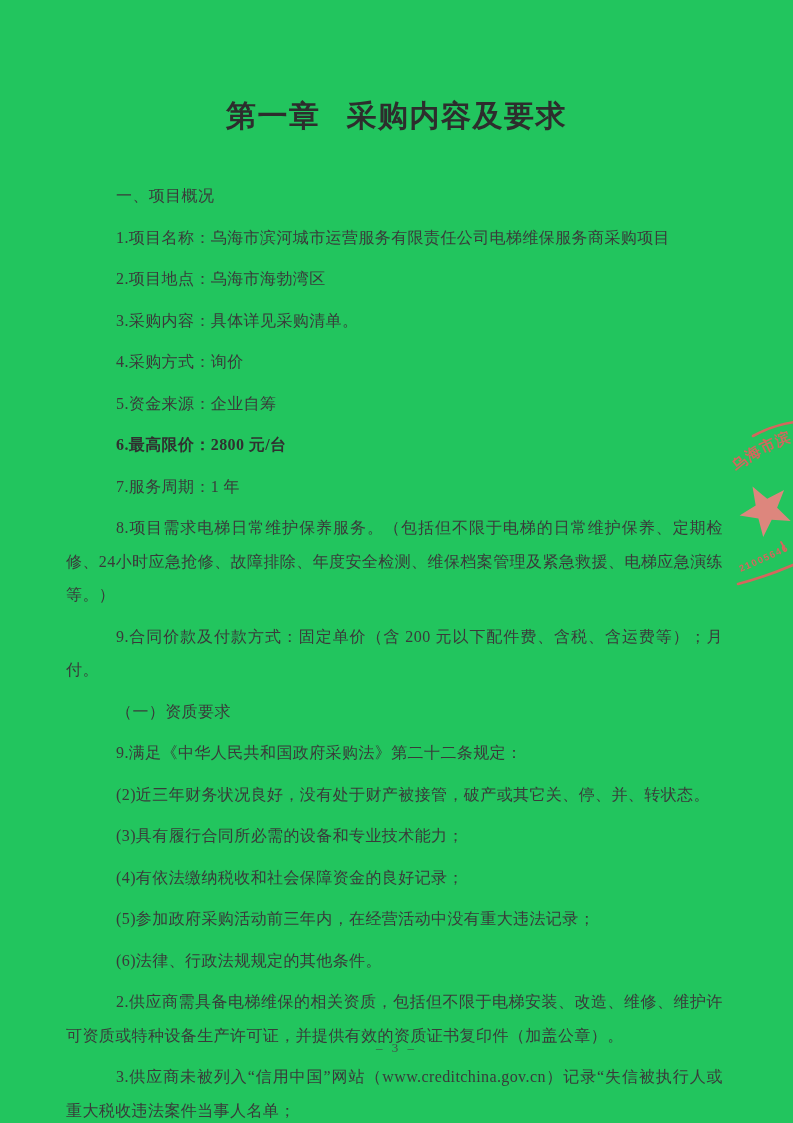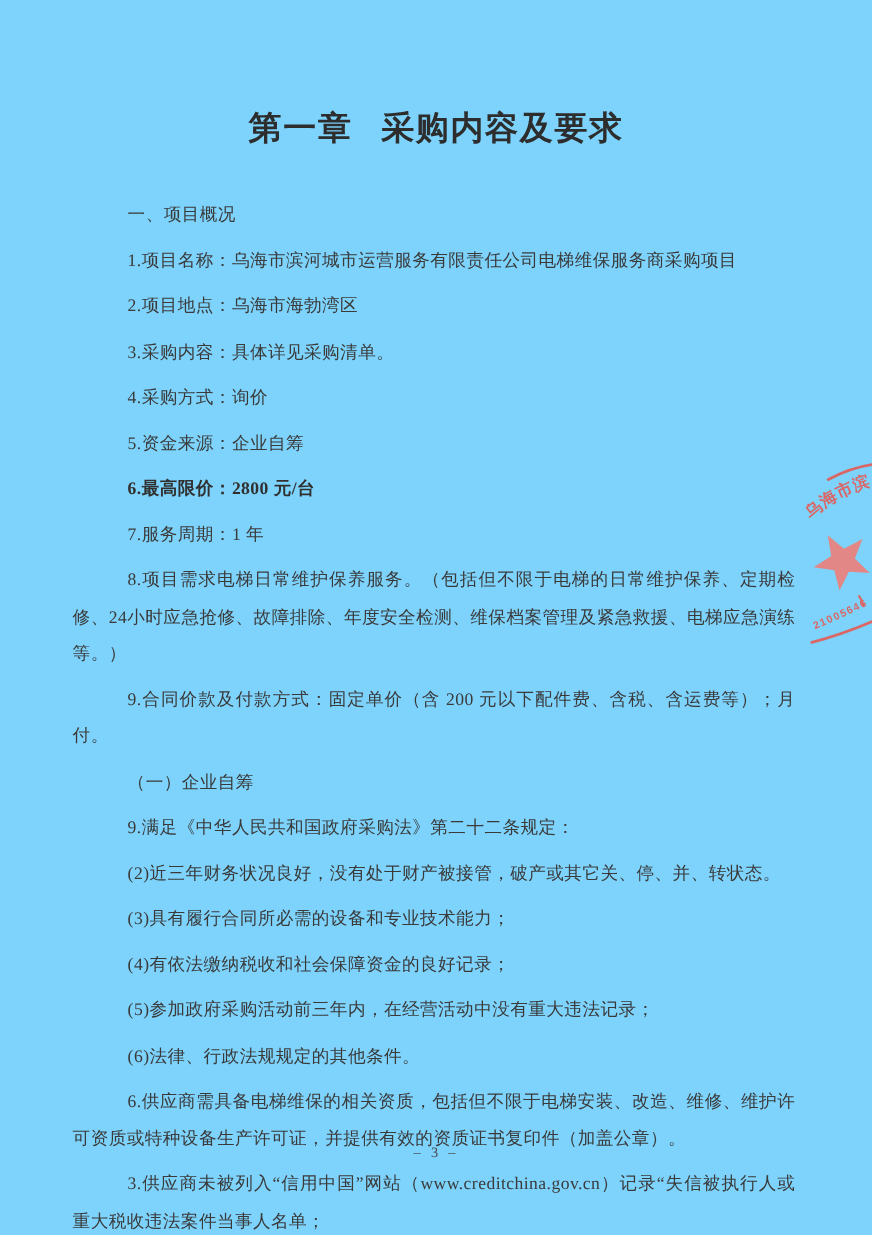--- a/index.html
+++ b/index.html
@@ -4,21 +4,21 @@
 <style>
   html, body {
     margin: 0;
     padding: 0;
     background: #ffffff;
   }
   .page {
     position: relative;
     width: 793px;
     height: 1123px;
-    background: #7dd3fc;
+    background: #22c55e;
     overflow: hidden;
     font-family: "Liberation Serif", "DejaVu Serif", serif;
     color: #3a3a3a;
   }
   .title {
     position: absolute;
     top: 96px;
     left: 0;
     width: 100%;
     margin: 0;
@@ -79,28 +79,28 @@
       <p class="para indent">一、项目概况</p>
       <p class="para indent">1.项目名称：乌海市滨河城市运营服务有限责任公司电梯维保服务商采购项目</p>
       <p class="para indent">2.项目地点：乌海市海勃湾区</p>
       <p class="para indent">3.采购内容：具体详见采购清单。</p>
       <p class="para indent">4.采购方式：询价</p>
       <p class="para indent">5.资金来源：企业自筹</p>
       <p class="para indent bold">6.最高限价：2800 元/台</p>
       <p class="para indent">7.服务周期：1 年</p>
       <p class="para indent">8.项目需求电梯日常维护保养服务。（包括但不限于电梯的日常维护保养、定期检修、24小时应急抢修、故障排除、年度安全检测、维保档案管理及紧急救援、电梯应急演练等。）</p>
       <p class="para indent">9.合同价款及付款方式：固定单价（含 200 元以下配件费、含税、含运费等）；月付。</p>
-      <p class="para indent">（一）企业自筹</p>
+      <p class="para indent">（一）资质要求</p>
       <p class="para indent">9.满足《中华人民共和国政府采购法》第二十二条规定：</p>
       <p class="para indent">(2)近三年财务状况良好，没有处于财产被接管，破产或其它关、停、并、转状态。</p>
       <p class="para indent">(3)具有履行合同所必需的设备和专业技术能力；</p>
       <p class="para indent">(4)有依法缴纳税收和社会保障资金的良好记录；</p>
       <p class="para indent">(5)参加政府采购活动前三年内，在经营活动中没有重大违法记录；</p>
       <p class="para indent">(6)法律、行政法规规定的其他条件。</p>
-      <p class="para indent">6.供应商需具备电梯维保的相关资质，包括但不限于电梯安装、改造、维修、维护许可资质或特种设备生产许可证，并提供有效的资质证书复印件（加盖公章）。</p>
+      <p class="para indent">2.供应商需具备电梯维保的相关资质，包括但不限于电梯安装、改造、维修、维护许可资质或特种设备生产许可证，并提供有效的资质证书复印件（加盖公章）。</p>
       <p class="para indent">3.供应商未被列入“信用中国”网站（www.creditchina.gov.cn）记录“失信被执行人或重大税收违法案件当事人名单；</p>
       <p class="para indent">4.本次采购不接受联合体响应</p>
     </div>
 
   <svg class="stamp" width="62" height="180" viewBox="0 0 62 180">
     <path d="M 20,18 Q 40,7 62,4" fill="none" stroke-width="2.6" stroke-linecap="round" stroke="#df615d"></path>
     <path id="sealNameArc" d="M 4,54 Q 30,30 66,22" fill="none"></path>
     <text font-size="15" font-weight="bold" letter-spacing="1" fill="#df615d"><textPath href="#sealNameArc">乌海市滨</textPath></text>
     <polygon points="19.5,68.6 34.2,80.8 51.1,71.9 44.1,89.7 57.7,103 38.7,101.8 30.2,118.9 25.4,100.4 6.6,97.6 22.7,87.4" fill="#e8837f"></polygon>
     <path d="M 48,124 q 3,4 4,9" fill="none" stroke-width="2" stroke-linecap="round" stroke="#df615d"></path>

